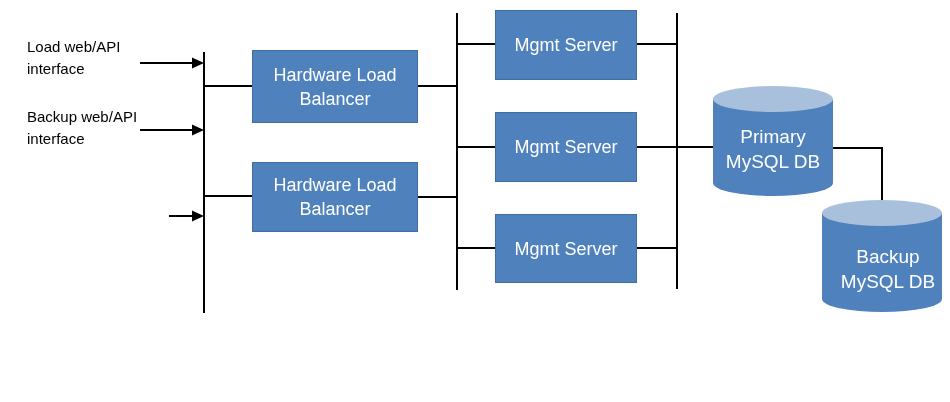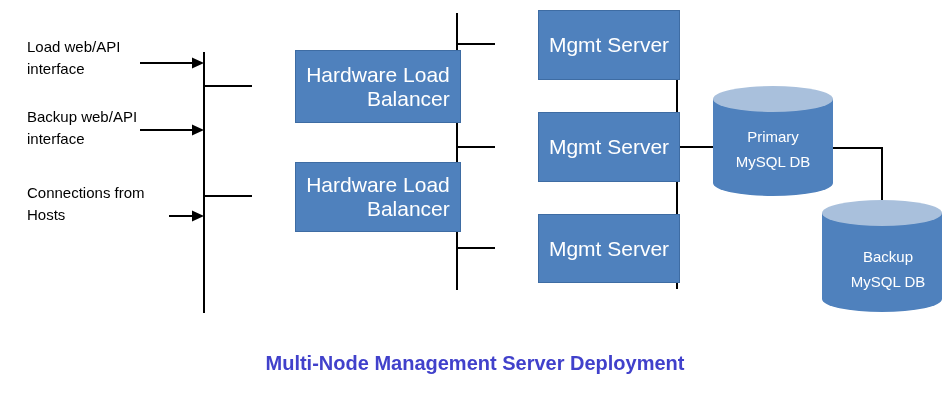--- a/index.html
+++ b/index.html
@@ -17,34 +17,33 @@
     position:absolute;left:27px;width:150px;
     font-size:15px;line-height:22px;color:var(--label-text,#000);
     white-space:pre-line;
   }
   .node{
     position:absolute;
     background:var(--node-fill,#4f81bd);
     border:1px solid var(--node-border,#3e6ca3);
     box-sizing:border-box;
     display:flex;align-items:center;justify-content:center;
-    text-align:right;
+    text-align:center;
     color:var(--node-text,#fff);
-    font-size:21px;line-height:24px;
+    font-size:18px;line-height:24px;
     white-space:pre-line;
-    margin-left:43px;
   }
   .cylinder{position:absolute;}
   .cylinder svg{position:absolute;left:0;top:0;}
   .cyl-body{fill:var(--node-fill,#4f81bd);}
   .cyl-top{fill:var(--cylinder-top,#a9c0dc);}
   .cyl-label{
     position:absolute;left:0;right:0;
     text-align:center;color:var(--node-text,#fff);
-    font-size:15px;line-height:25px;white-space:pre-line;
+    font-size:19px;line-height:25px;white-space:pre-line;
   }
   .diagram-title{
     position:absolute;left:0;right:0;top:352px;
     text-align:center;
     font-size:20px;font-weight:bold;
     color:var(--title,#4141cb);
     letter-spacing:0px;
   }
 </style>
 </head>
@@ -83,22 +82,20 @@
     <line x1="457" y1="248" x2="495" y2="248"></line>
     <line x1="637" y1="248" x2="677" y2="248"></line>
 
     <polyline points="833,148 882,148 882,208" fill="none"></polyline>
   </svg>
 
   <div class="input-label" style="top:36px">Load web/API
 interface</div>
   <div class="input-label" style="top:106px">Backup web/API
 interface</div>
-  <div class="input-label" style="top:182px">Connections from
-Hosts</div>
 
   <div class="node" style="left:252px;top:50px;width:166px;height:73px">Hardware Load
 Balancer</div>
   <div class="node" style="left:252px;top:162px;width:166px;height:70px">Hardware Load
 Balancer</div>
 
   <div class="node" style="left:495px;top:10px;width:142px;height:70px">Mgmt Server</div>
   <div class="node" style="left:495px;top:112px;width:142px;height:70px">Mgmt Server</div>
   <div class="node" style="left:495px;top:214px;width:142px;height:69px">Mgmt Server</div>
 
@@ -113,15 +110,14 @@
 
   <div class="cylinder" style="left:822px;top:200px;width:132px;height:112px">
     <svg width="120" height="112" viewBox="0 0 120 112">
       <path class="cyl-body" d="M0,13 V99 A60,13 0 0 0 120,99 V13 Z"></path>
       <ellipse class="cyl-top" cx="60" cy="13" rx="60" ry="13"></ellipse>
     </svg>
     <div class="cyl-label" style="top:44px">Backup
 MySQL DB</div>
   </div>
 
-  <div class="diagram-title">Multi-Node Management Server Deployment</div>
 
 </div>
 
 </body></html>

